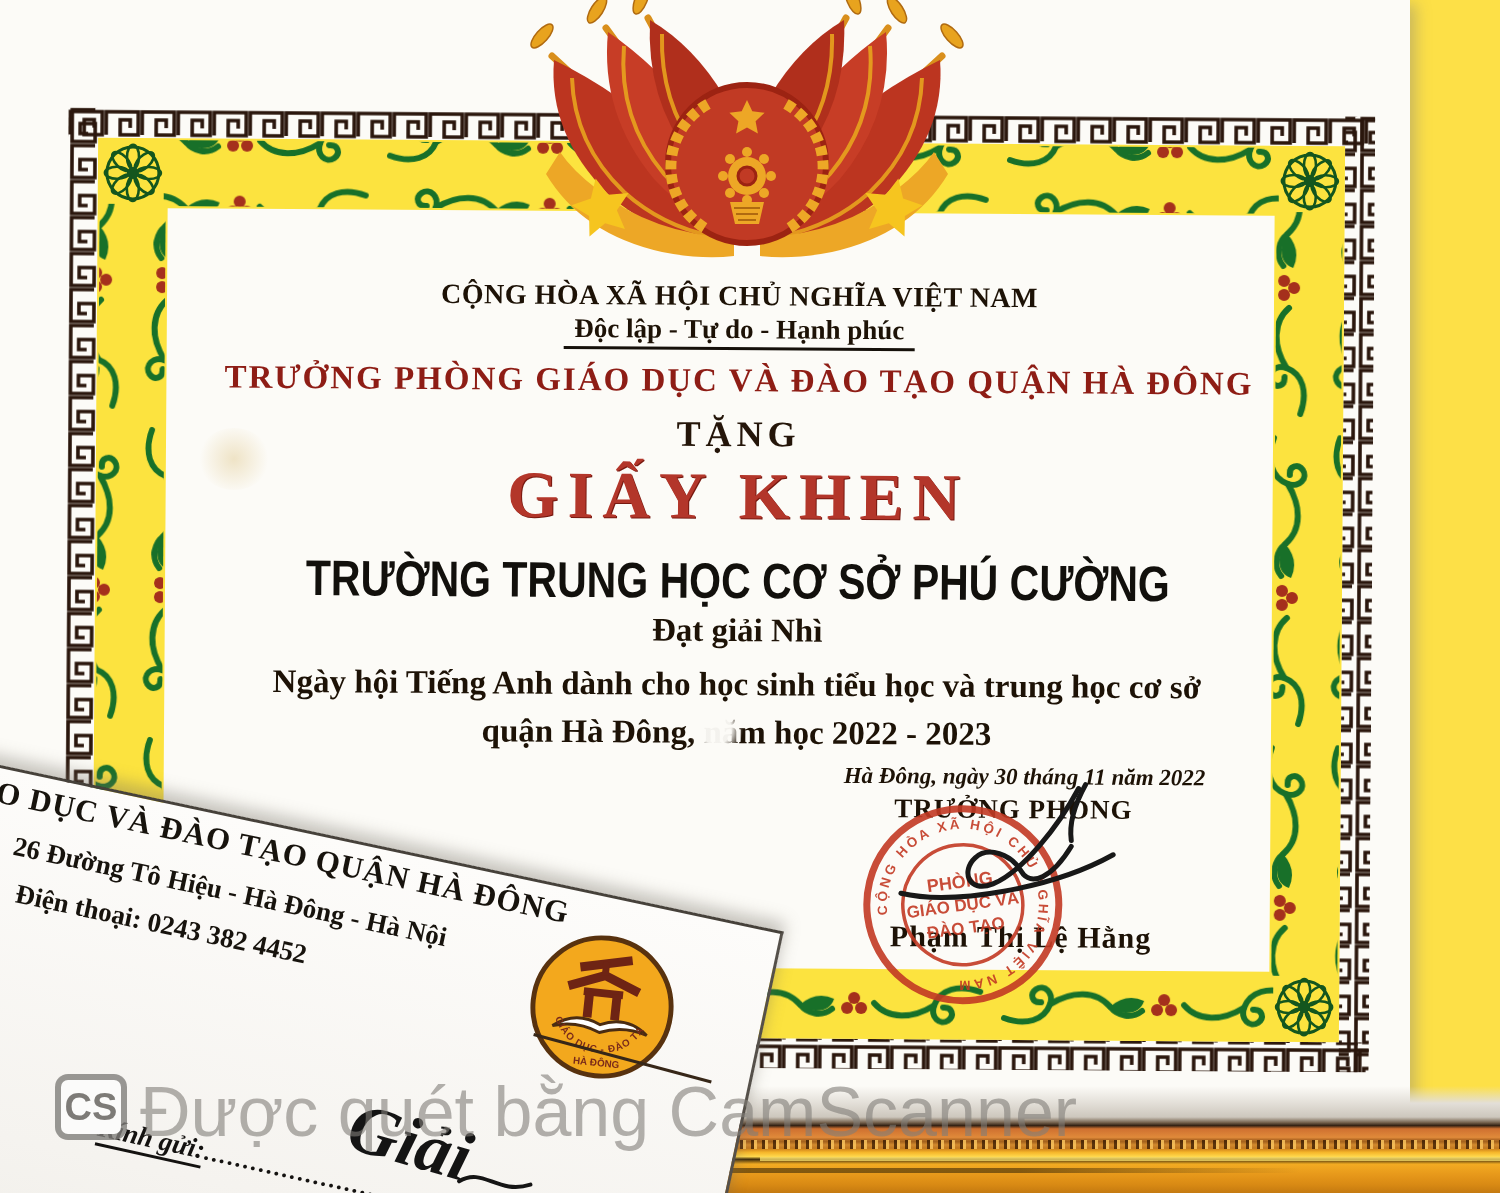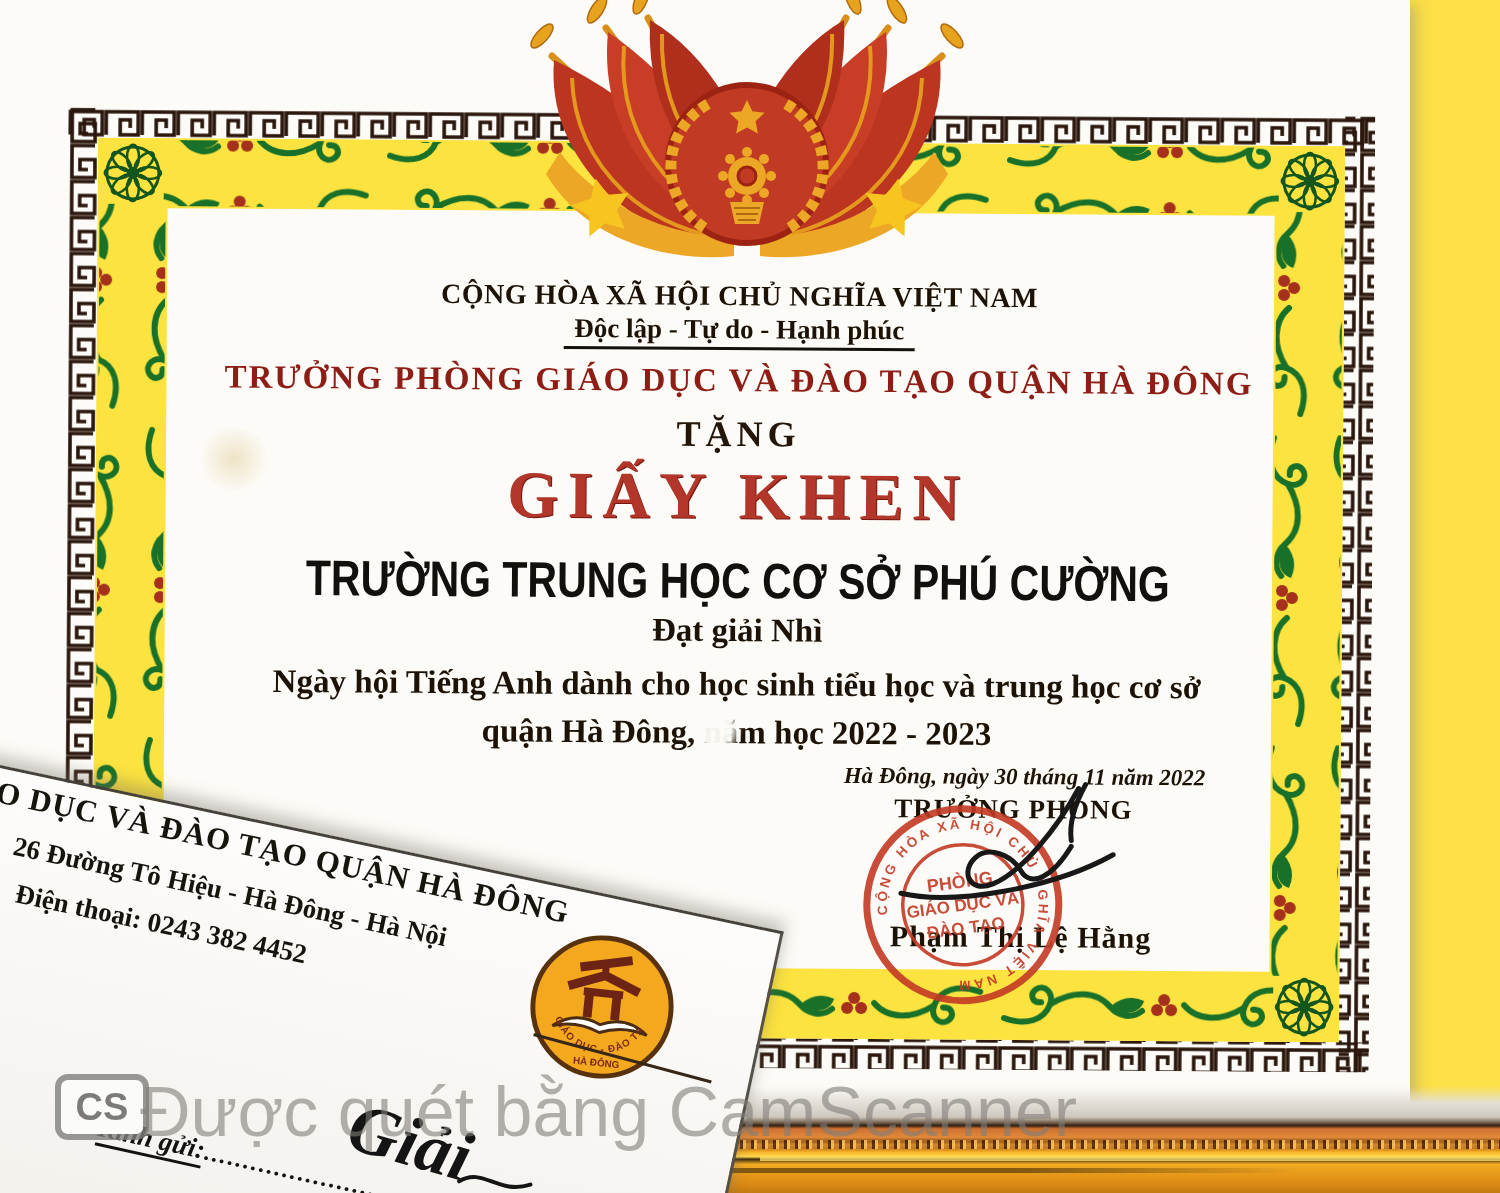--- a/index.html
+++ b/index.html
@@ -66,21 +66,21 @@
   
   .smudge{left:688px;top:706px;width:56px;height:46px;z-index:3;
     background:radial-gradient(circle,rgba(252,251,247,.96) 42%,rgba(252,251,247,0) 75%);}
   .stain{left:198px;top:428px;width:72px;height:62px;z-index:2;border-radius:50%;
     background:radial-gradient(circle,rgba(208,172,84,.30) 0%,rgba(208,172,84,0) 72%);}
   .diagline{left:534px;top:1033px;width:184px;height:0;border-top:3px solid #372718;
     transform:rotate(15deg);transform-origin:left top;z-index:8;}
   
   .wm-text{left:140px;top:1072px;font-family:"Liberation Sans","DejaVu Sans",sans-serif;
     font-size:70px;color:rgba(128,125,120,.6);z-index:9;white-space:nowrap;}
-  .wm-badge{left:55px;top:1074px;width:94px;height:66px;border-radius:13px;
+  .wm-badge{left:55px;top:1074px;width:72px;height:66px;border-radius:13px;
     background:rgba(128,126,122,.8);z-index:9;}
   .wm-badge .inner{position:absolute;left:6px;top:6px;right:6px;bottom:6px;background:#fbfbfa;
     border-radius:7px;display:flex;align-items:center;justify-content:center;
     font-family:"Liberation Sans","DejaVu Sans",sans-serif;font-weight:bold;font-size:38px;
     color:rgba(118,116,112,.95);}
 </style>
 </head>
 <body>
 
 <div class="canvas">

